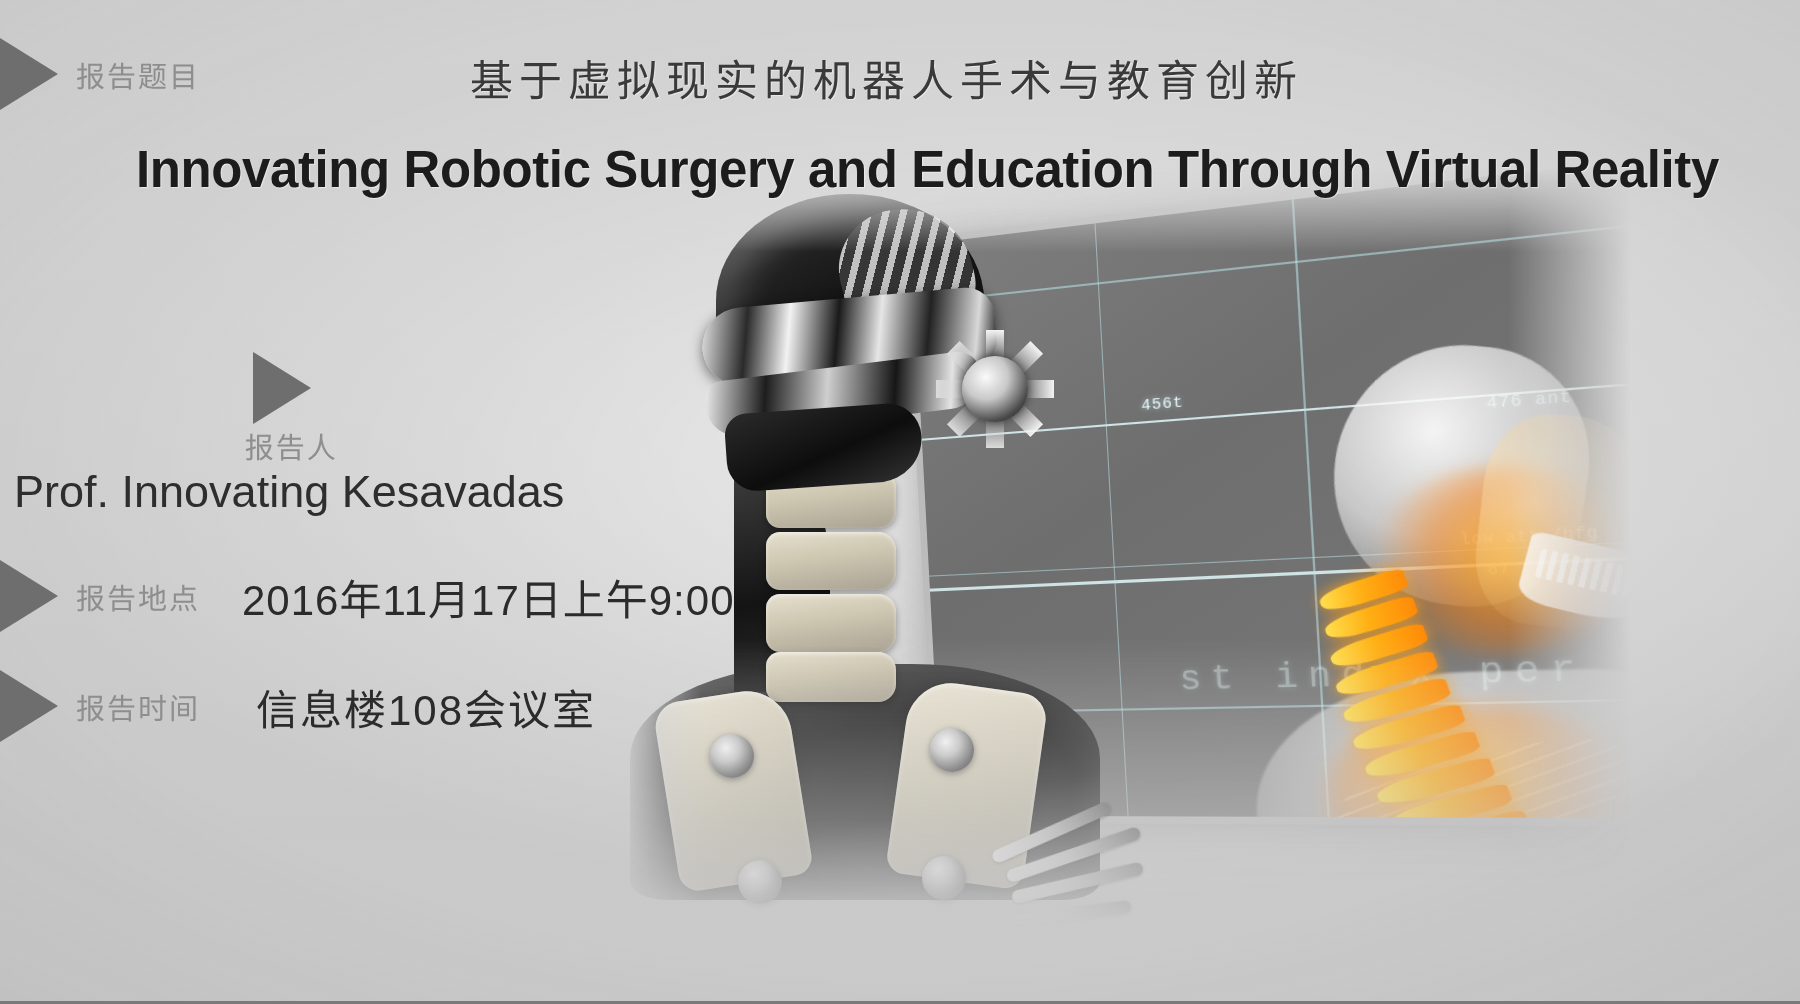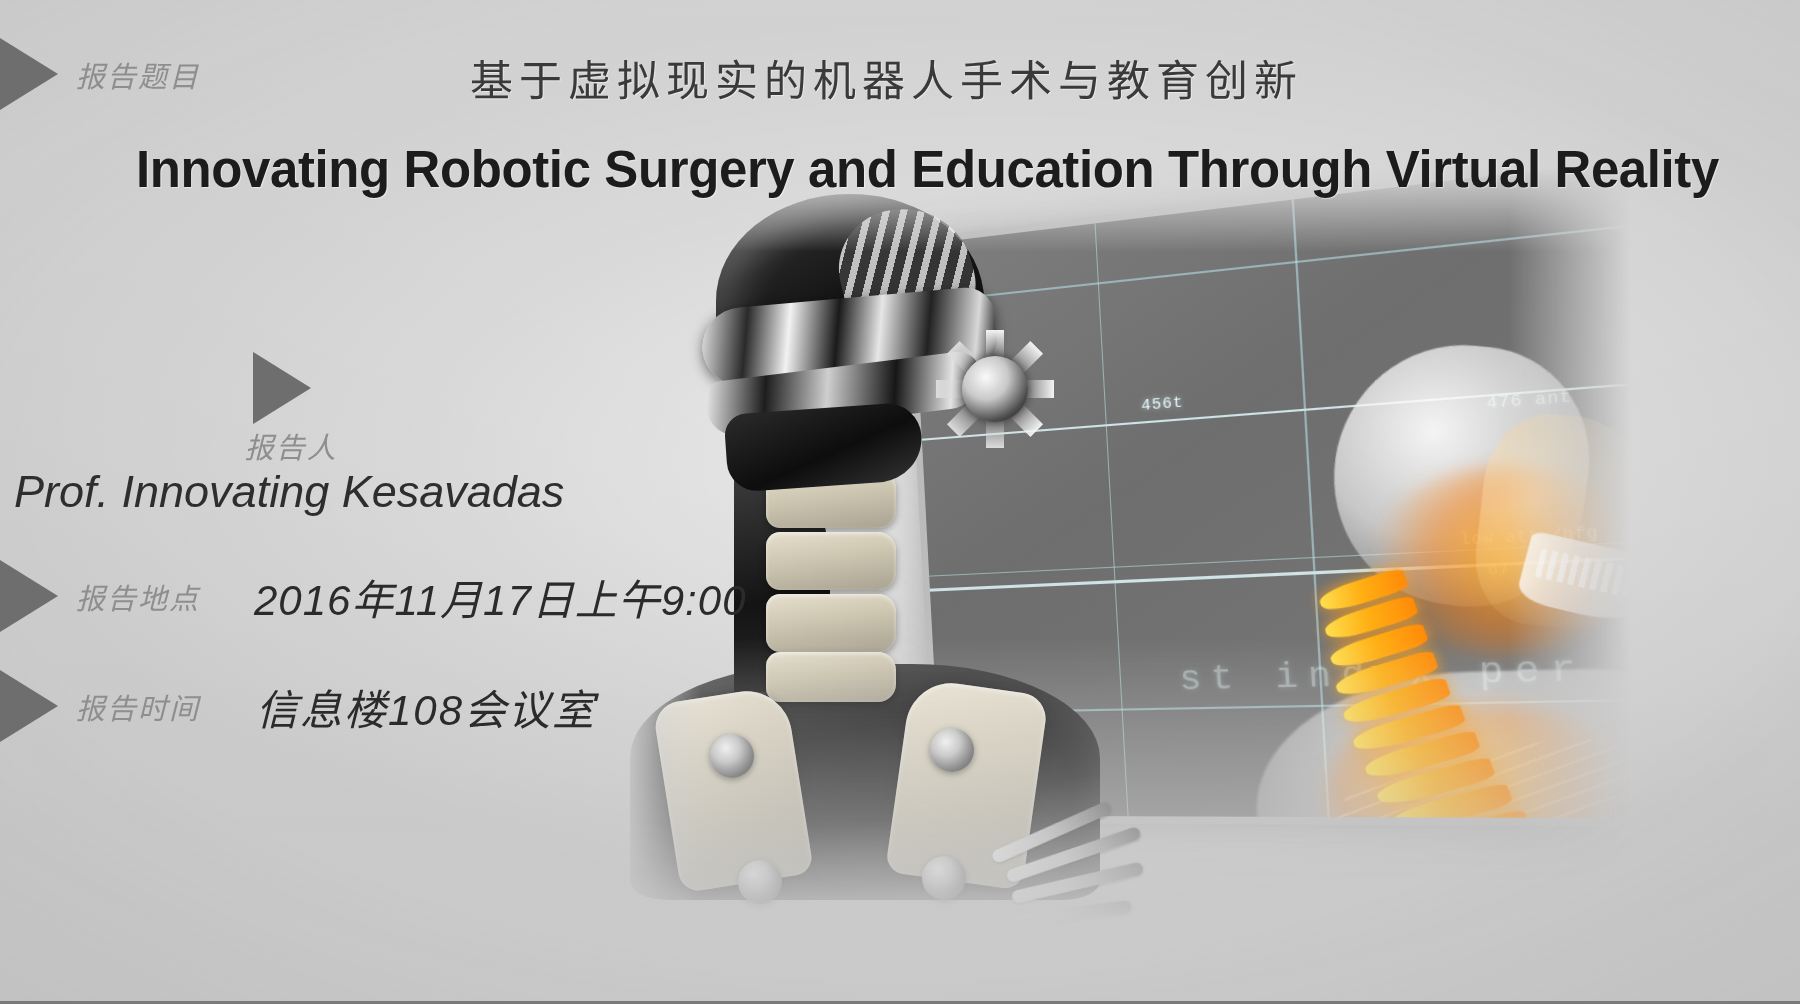--- a/index.html
+++ b/index.html
@@ -272,21 +272,21 @@
   }
   .finger {
     position: absolute;
     height: 13px;
     border-radius: 7px;
     background: linear-gradient(90deg, #f2f2f2 0%, #c2c2c2 44%, #585858 100%);
     box-shadow: 0 1px 3px rgba(0,0,0,0.45);
   }
 
   
-  .row { position: absolute; display: flex; align-items: center; font-style: italic; }
+  .row { position: absolute; display: flex; align-items: center; }
   .tri {
     width: 0; height: 0;
     border-top: 36px solid transparent;
     border-bottom: 36px solid transparent;
     border-left: 58px solid #6e6e6e;
     flex: 0 0 auto;
   }
   .lbl {
     color: #8e8e8e;
     font-size: 29px;
@@ -316,21 +316,21 @@
     position: absolute;
     left: 136px; top: 140px;
     font-size: 51px;
     font-weight: 700;
     letter-spacing: -0.4px;
     color: #1c1c1c;
     white-space: nowrap;
     text-shadow: 1px 1px 1px rgba(255,255,255,0.5);
   }
   .speaker-val { font-size: 45px; font-weight: 400; color: #2e2e2e; margin-left: 14px; }
-  .time-val    { font-size: 42px; color: #2b2b2b; margin-left: 54px; letter-spacing: 1px; }
+  .time-val    { font-size: 42px; color: #2b2b2b; margin-left: 42px; letter-spacing: 1px; }
   .place-val   { font-size: 42px; color: #2b2b2b; margin-left: 56px; letter-spacing: 2px; }
   .lbl-pad { margin-left: 18px; }
 </style>
 </head>
 <body>
 
 <div class="slide">
 
   <div class="bg-wash"></div>
 

